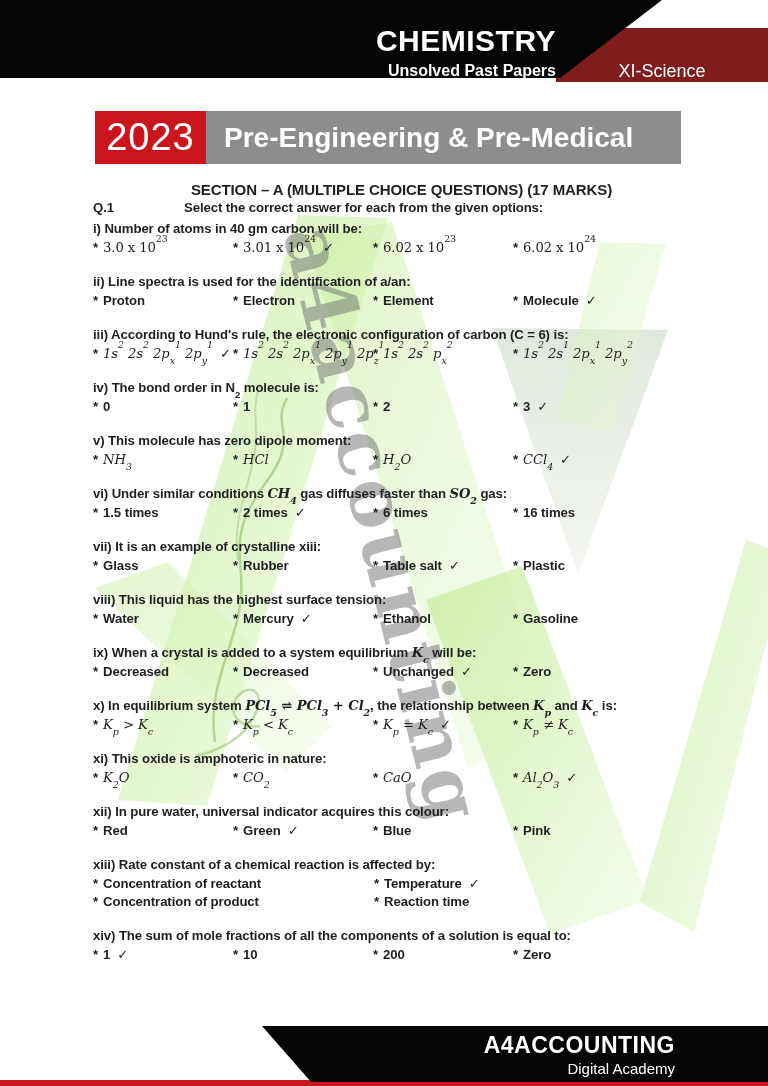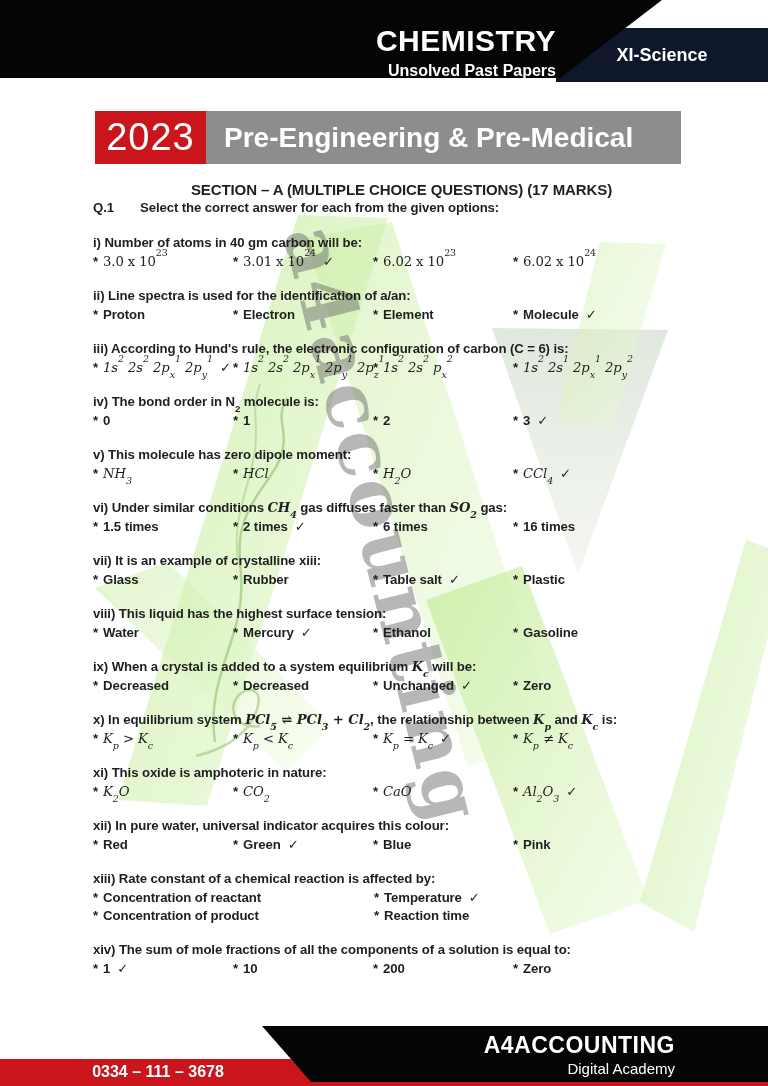--- a/index.html
+++ b/index.html
@@ -8,41 +8,41 @@
 
   
   .wm{position:absolute;left:0;top:0;z-index:1;}
   .wm-text{position:absolute;left:352px;top:216px;z-index:1;
            font-family:"DejaVu Serif",serif;font-weight:700;font-size:76px;
            color:rgba(105,105,105,0.48);letter-spacing:3px;white-space:nowrap;
            transform:rotate(76deg);transform-origin:0 0;}
 
   
   .hdr-red{position:absolute;left:556px;top:28px;width:212px;height:54px;z-index:2;
-           background:#0f172a;color:#fff;font-weight:700;font-size:18px;
-           display:flex;align-items:center;justify-content:center;}
+           background:#7f1d1d;color:#fff;font-weight:400;font-size:18px;
+           display:flex;align-items:flex-end;justify-content:center;}
   .hdr-black{position:absolute;left:0;top:0;width:662px;height:78px;z-index:3;
              background:#050505;color:#fff;text-align:right;
              clip-path:polygon(0 0,100% 0,84.6% 100%,0 100%);
              padding:0;box-sizing:border-box;}
   .subject{margin:26px 106px 0 0;font-size:30px;font-weight:700;letter-spacing:0.5px;line-height:1;}
   .subject-sub{margin:7px 106px 0 0;font-size:16px;font-weight:700;line-height:1;}
 
   .year-box{position:absolute;left:95px;top:111px;width:111px;height:53px;z-index:3;
             background:#c9151b;color:#fff;font-size:38px;font-weight:400;
             display:flex;align-items:center;justify-content:center;letter-spacing:1px;}
   .program-band{position:absolute;left:206px;top:111px;width:475px;height:53px;z-index:3;
             background:#8d8d8d;color:#fff;font-size:28px;font-weight:700;
             line-height:53px;padding-left:18px;box-sizing:border-box;letter-spacing:0px;white-space:nowrap;}
 
   
   .content{position:absolute;left:93px;top:181px;width:617px;z-index:2;
            font-size:13.2px;font-weight:700;letter-spacing:-0.1px;}
   .sec-title{text-align:center;font-size:15px;font-weight:700;line-height:17px;margin-bottom:1px;}
-  .q1row{display:flex;line-height:17px;margin-bottom:18px;}
+  .q1row{display:flex;line-height:17px;margin-bottom:4px;gap:44px;}
   .q1num{width:47px;flex:0 0 47px;}
   .q-block{margin-bottom:16px;}
   .qtext{line-height:17px;margin-bottom:2px;}
   .opts{display:grid;grid-template-columns:140px 140px 140px 1fr;line-height:18px;}
   .opts.cols2{grid-template-columns:281px 1fr;}
   .opt{white-space:nowrap;}
   .star{display:inline-block;margin-right:5px;}
   .check{margin-left:7px;font-family:"DejaVu Sans",sans-serif;font-weight:400;color:#2a2a2a;}
   .chem{font-family:"DejaVu Serif","DejaVu Sans",serif;font-style:italic;}
   .chem.up{font-style:normal;}
@@ -235,21 +235,18 @@
             <span class="opt"><span class="star">*</span><span>1</span><span class="check">✓</span></span>
             <span class="opt"><span class="star">*</span><span>10</span></span>
             <span class="opt"><span class="star">*</span><span>200</span></span>
             <span class="opt"><span class="star">*</span><span>Zero</span></span>
           </div>
         </div>
       </div>
   </div>
 
   <div class="ft-strip"></div>
-  <div class="ft-red">
-    <span>0334 – 111 – 3678</span>
-  </div>
   <div class="ft-black">
     <div class="ft-brand">A4ACCOUNTING</div>
     <div class="ft-brand-sub">Digital Academy</div>
   </div>
 
 </div>
 
 </body></html>

